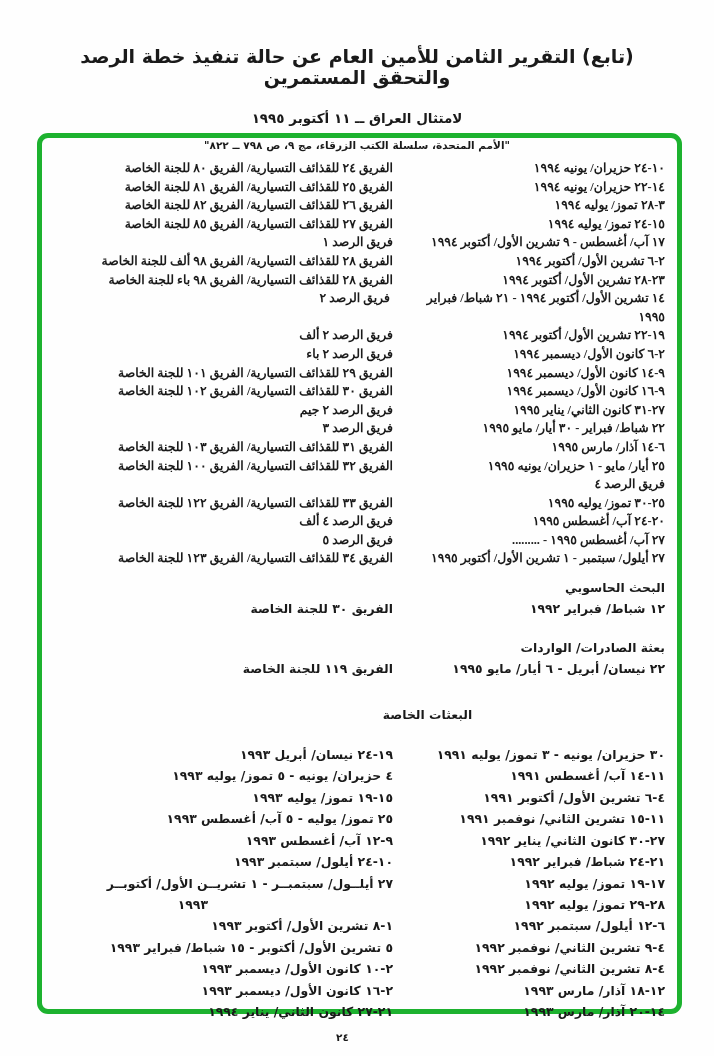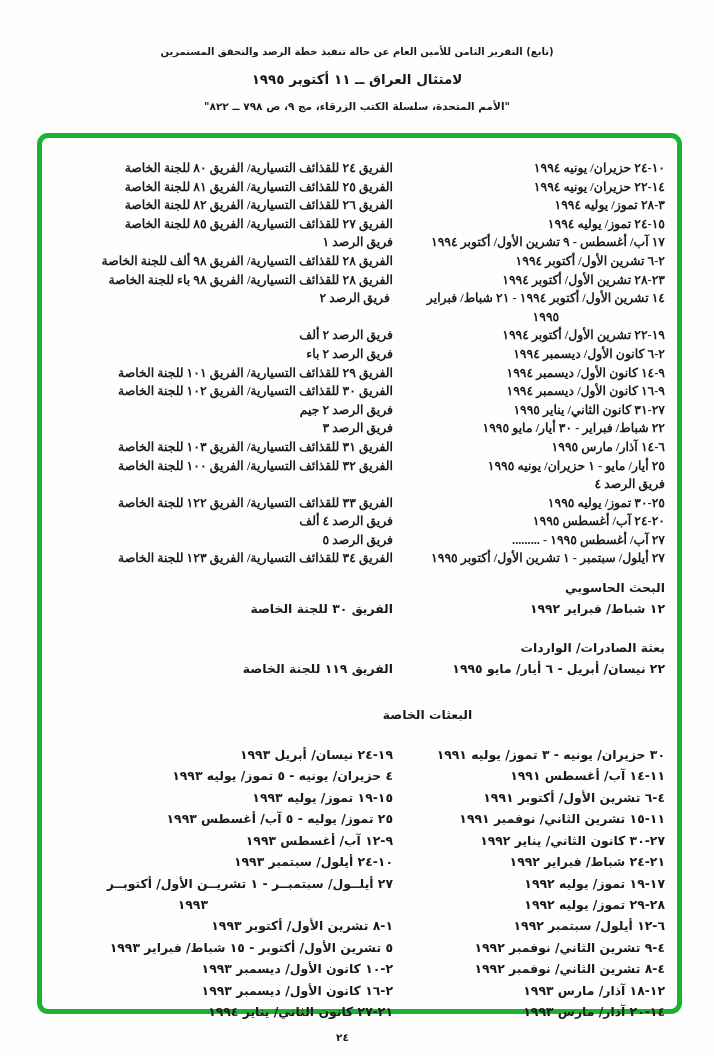--- a/index.html
+++ b/index.html
@@ -9,21 +9,21 @@
     position: relative;
     direction: rtl;
     font-family: "DejaVu Sans", sans-serif;
     font-weight: 700;
     color: #1a1a1a;
     background: #fefefe;
     overflow: hidden;
   }
   
   .header { position: absolute; top: 46px; left: 0; right: 0; text-align: center; }
-  .header .h1 { font-size: 10px; line-height: 1.1; margin: 0 40px 14px; }
+  .header .h1 { font-size: 19px; line-height: 1.1; margin: 0 40px 22px; }
   .header .h2 { font-size: 13.5px; margin-bottom: 13px; }
   .header .h3 { font-size: 10.5px; }
   
   .border-box {
     position: absolute;
     left: 37px; top: 133px;
     width: 645px; height: 881px;
     border: 5px solid #1db22f;
     border-radius: 11px;
     padding: 21px 12px 0 12px;
@@ -35,21 +35,21 @@
     min-width: 272px;
     text-align: right;
     padding-left: 37px;
   }
   .cell-l {            
     flex: 1 1 auto;
     text-align: right;
     white-space: nowrap;
   }
   .d1 { white-space: nowrap; }
-  .d2 { text-align: center; }          
+  .d2 { text-align: right; }          
   .cont { padding-right: 185px; }    
   
   .main-table { font-size: 12.4px; }
   .main-table .row > div { line-height: 18.6px; font-family: Liberation Serif, serif; }
   
   .section { font-size: 12.4px; }
   .section .heading { line-height: 21px; text-align: right; }
   .section .row > div { line-height: 21px; }
   .sec-computer { margin-top: 9px; }
   .sec-export { margin-top: 18px; }

